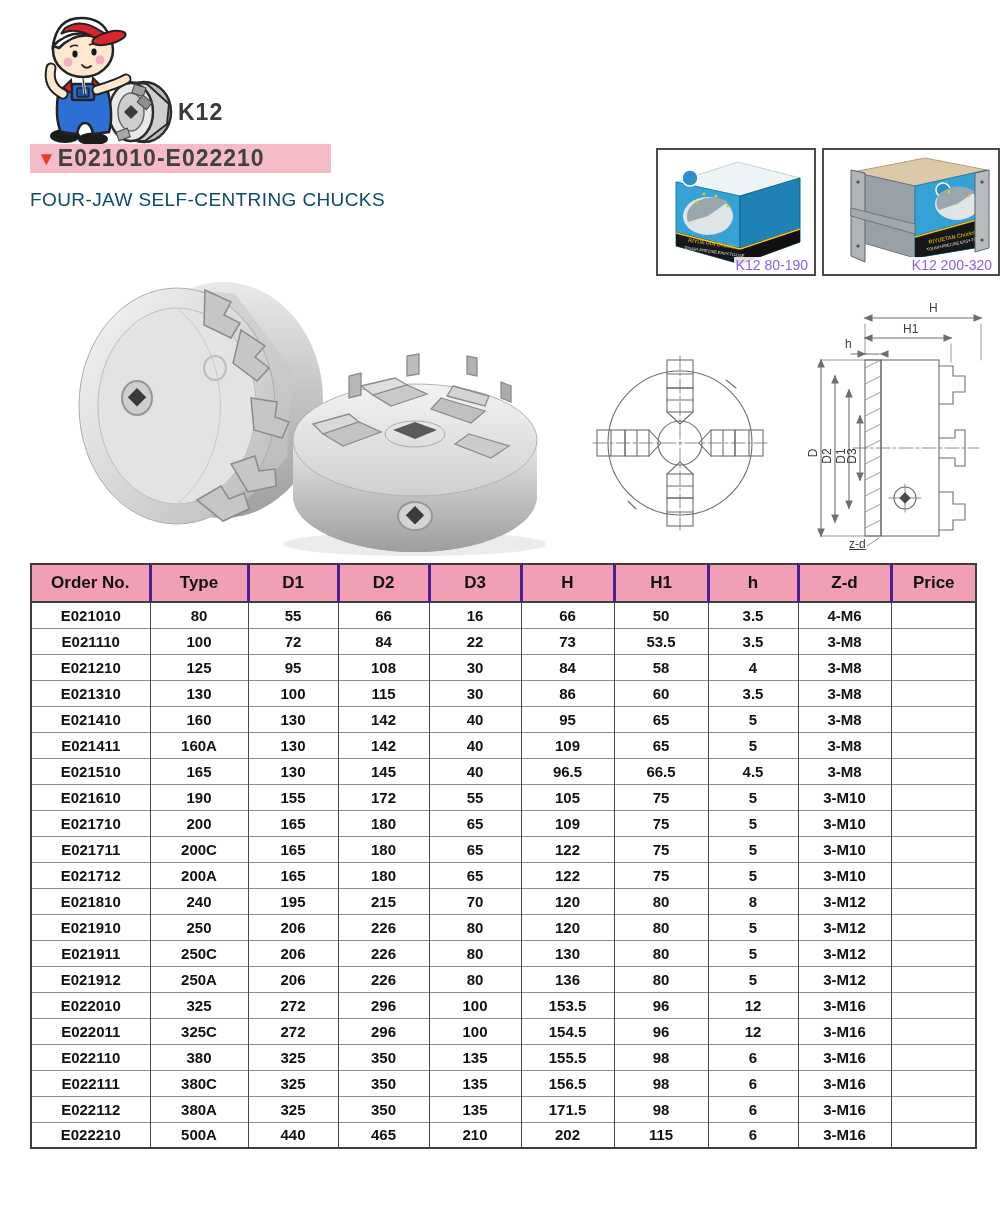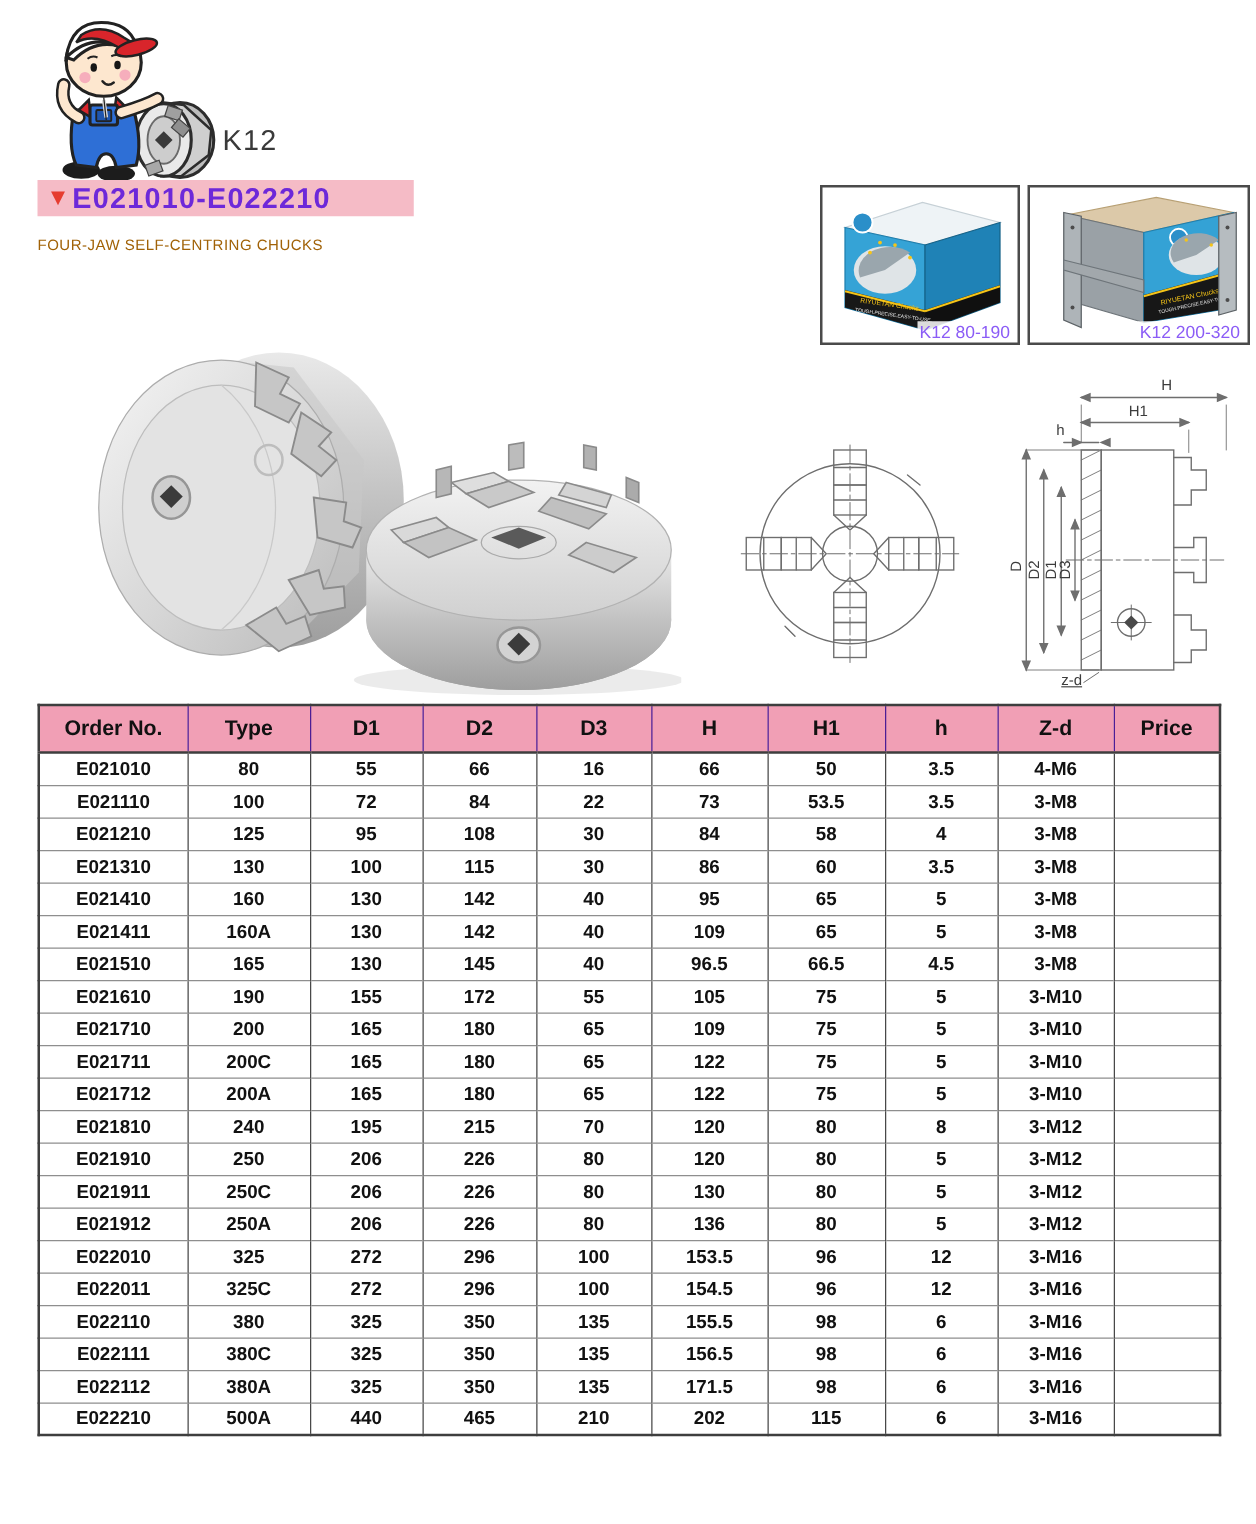--- a/index.html
+++ b/index.html
@@ -10,44 +10,44 @@
   }
   *{margin:0;padding:0;box-sizing:border-box;}
   html,body{background:#ffffff;}
   body{font-family:"Liberation Sans",sans-serif;color:var(--ink);}
   #page{position:relative;width:1005px;height:1219px;background:#fff;overflow:hidden;}
 
   .abs{position:absolute;}
 
   
   #mascot{left:25px;top:2px;width:152px;height:144px;}
-  #k12-label{left:178px;top:99px;font-size:23px;color:#3a3a3a;letter-spacing:1px;}
+  #k12-label{left:178px;top:99px;font-size:23px;color:#3a3a3a;letter-spacing:1px;font-weight:bold;}
   #banner{left:30px;top:144px;width:301px;height:29px;background:var(--banner-pink);
           display:flex;align-items:center;padding-left:7px;}
   #banner .tri{color:var(--accent-red);font-size:19px;line-height:1;margin-right:2px;}
-  #banner .range{color:#6d28d9;font-weight:700;font-size:23px;letter-spacing:1px;}
-  #page-title{left:30px;top:189px;font-size:12px;color:#a16207;letter-spacing:.4px;}
+  #banner .range{color:#404040;font-weight:700;font-size:23px;letter-spacing:1px;}
+  #page-title{left:30px;top:189px;font-size:19px;color:#0c4a6e;letter-spacing:.4px;}
 
   
   .product-frame{top:148px;height:128px;border:2px solid #4a4a4a;background:#fff;}
   #frame-small{left:656px;width:160px;}
   #frame-large{left:822px;width:178px;}
   .product-frame svg{display:block;width:100%;height:100%;}
   .frame-label{position:absolute;right:4px;bottom:1px;font-size:14px;color:#8b5cf6;
                background:rgba(255,255,255,.85);padding:0 2px;white-space:nowrap;}
 
   
   #photo{left:55px;top:248px;width:490px;height:314px;}
   #drawings{left:583px;top:298px;width:422px;height:252px;}
 
   
   #spec-table{left:30px;top:563px;width:945px;border-collapse:collapse;table-layout:fixed;
               border:2px solid #3e3e3e;}
   #spec-table th{height:38px;background:var(--header-pink);font-size:17px;font-weight:700;
-                 color:#111;border-left:1px solid #4c1d95;border-bottom:2px solid #3e3e3e;
+                 color:#111;border-left:3px solid #4c1d95;border-bottom:2px solid #3e3e3e;
                  text-align:center;vertical-align:middle;}
   #spec-table td{height:26px;font-size:15px;font-weight:700;color:#111;text-align:center;
                  vertical-align:middle;border-left:1px solid #484848;border-top:1px solid #8e8e8e;
                  white-space:nowrap;overflow:hidden;}
   #spec-table th:first-child,#spec-table td:first-child{border-left:none;text-align:center;}
 
   svg text{font-family:"Liberation Sans",sans-serif;}
   .dim-label{font-size:12px;fill:#3c3c3c;}
 </style>
 </head>

